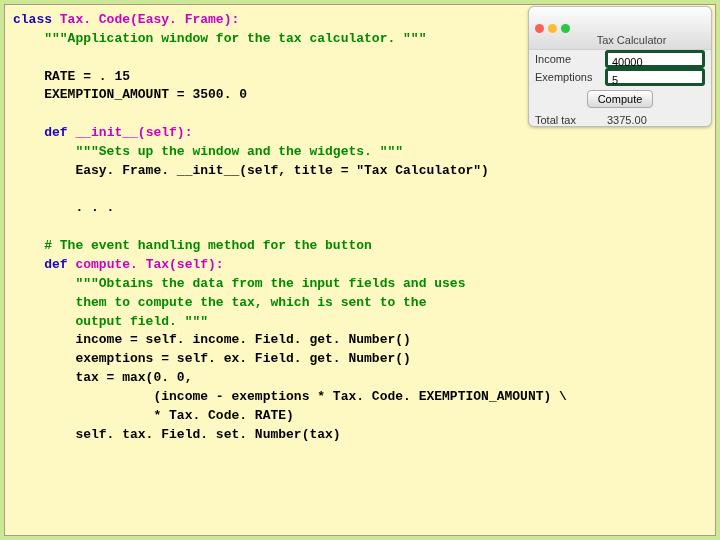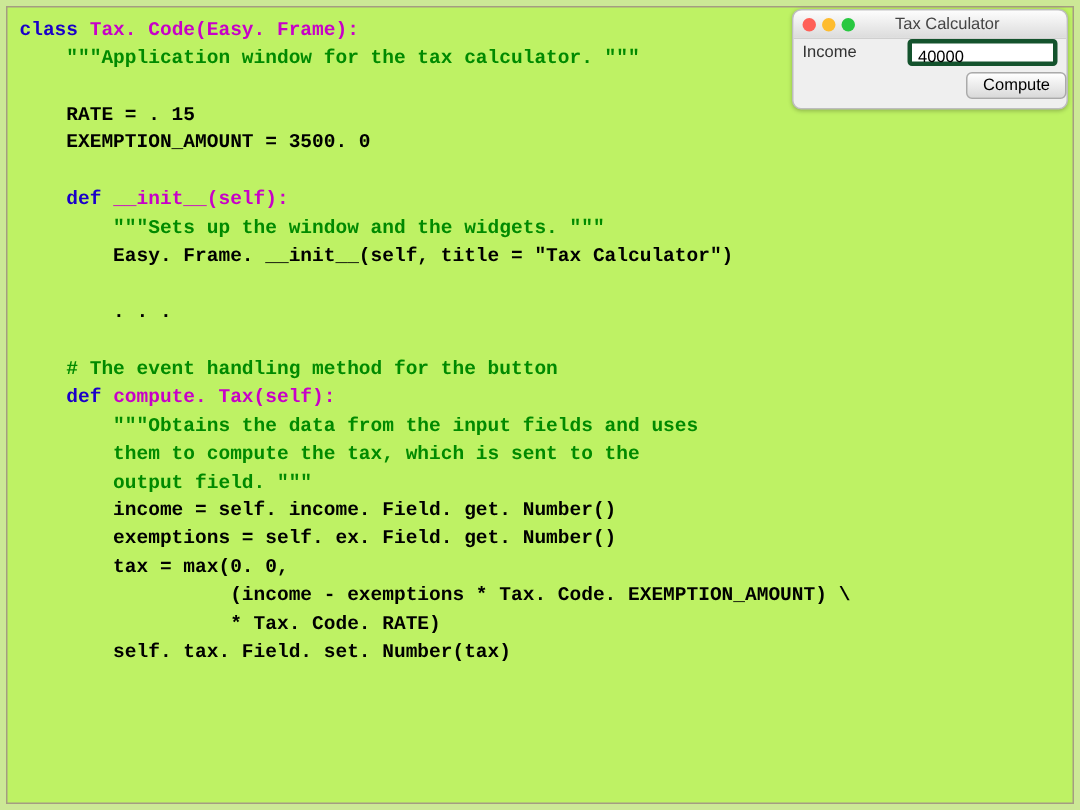--- a/index.html
+++ b/index.html
@@ -7,21 +7,21 @@
     background: #cce896;
     width: 720px;
     height: 540px;
     font-family: "Courier New", monospace;
     font-size: 13px;
     font-weight: bold;
     padding: 4px;
     position: relative;
   }
   .code-panel {
-    background: #bef264;
+    background: #fef9c3;
     border: 1px solid #a59c82;
     padding: 6px 8px 8px 8px;
     width: 100%;
     height: 532px;
     overflow: hidden;
     line-height: 1.45;
   }
   .code-panel pre { white-space: pre; font-family: inherit; }
   .kw   { color: #1a00c8; }   
   .cls  { color: #c800c8; }   
@@ -45,25 +45,25 @@
   .titlebar {
     display: flex; align-items: center;
     padding: 3px 6px;
     border-bottom: 1px solid #cfcfcf;
     background: linear-gradient(#fdfdfd,#dcdcdc);
     border-radius: 6px 6px 0 0;
   }
   .dots { display: flex; gap: 4px; margin-right: 8px; }
   .dot { width: 9px; height: 9px; border-radius: 50%; }
   .dot.r{background:#ff5f57;} .dot.y{background:#febc2e;} .dot.g{background:#28c840;}
-  .title { flex:1; text-align:center; color:#444; font-size:11px; margin-left:-20px;}
+  .title { flex:1; text-align:center; color:#444; font-size:11px; margin-left:-20px;margin-top:24px;}
   .row { display:flex; align-items:center; padding:0 6px; gap:6px; }
   .row .lbl { width:64px; color:#333; }
   .row .val { flex:1; background:#fff; border:3px solid #14532d; border-radius:3px; padding:2px 4px; height:18px; line-height:14px;}
-  .btnbar { display:flex; justify-content:flex-end; padding:4px 0 6px; }
+  .btnbar { display:flex; justify-content:center; padding:4px 0 6px; }
   .btn { background:linear-gradient(#fff,#d9d9d9); border:1px solid #aaa; border-radius:4px; padding:2px 10px; font-size:11px;}
   .out { color:#333; padding-left:2px; }
 </style>
 </head>
 <body>
 
 <div class="code-panel">
 <pre><span class="kw">class </span><span class="cls">Tax. Code(Easy. Frame):</span>
 <span class="str">    """Application window for the tax calculator. """</span>
 <span></span>
@@ -95,16 +95,24 @@
       <div class="dot r"></div>
       <div class="dot y"></div>
       <div class="dot g"></div>
     </div>
     <div class="title">Tax Calculator</div>
   </div>
   <div class="row">
     <span class="lbl">Income</span>
     <span class="val">40000</span>
   </div>
+  <div class="row">
+    <span class="lbl">Exemptions</span>
+    <span class="val">5</span>
+  </div>
   <div class="btnbar">
     <div class="btn">Compute</div>
+  </div>
+  <div class="row">
+    <span class="lbl">Total tax</span>
+    <span class="out">3375.00</span>
   </div>
 </div>
 
 </body></html>

